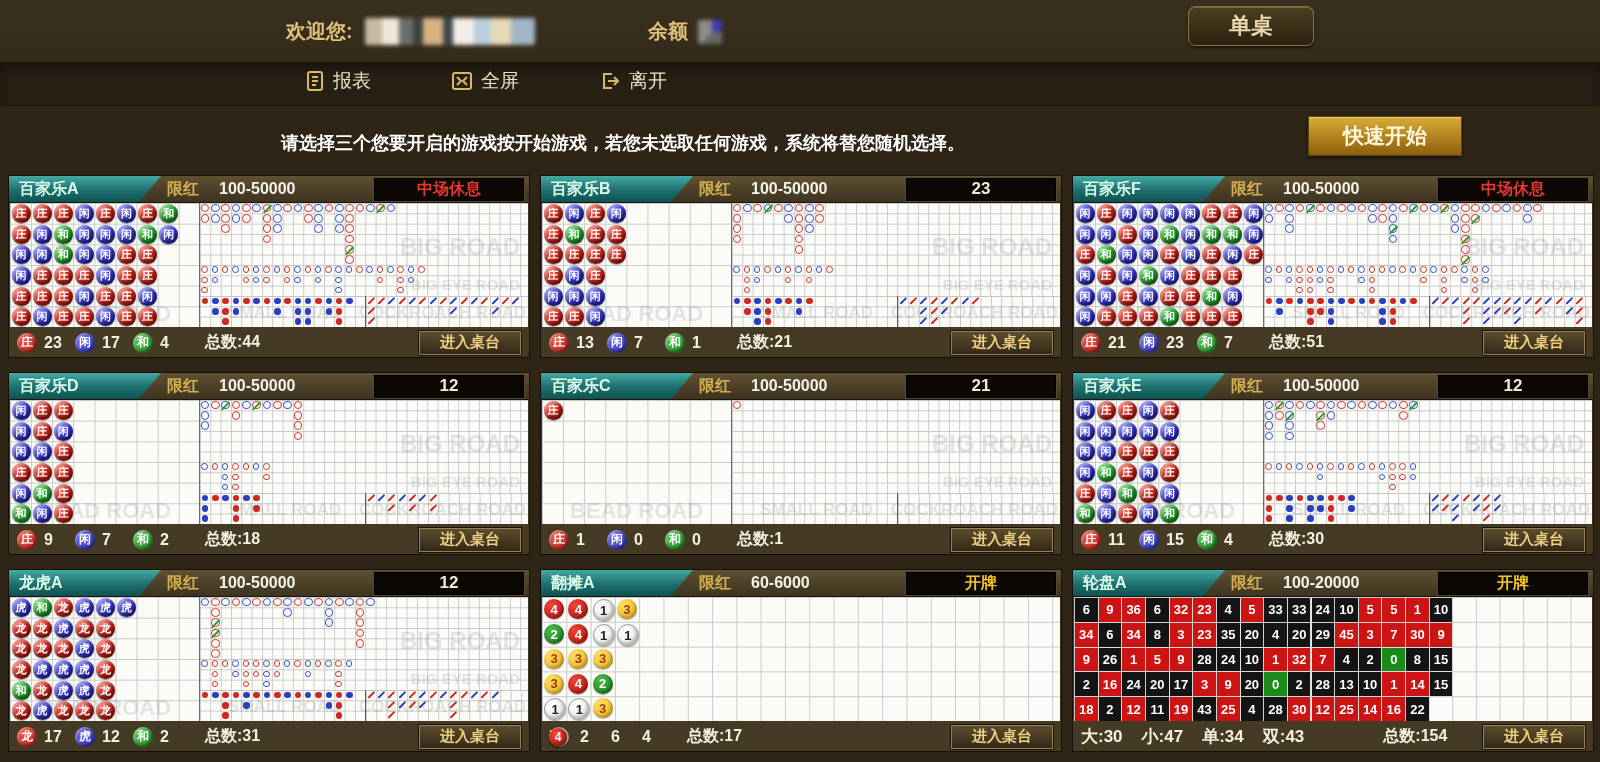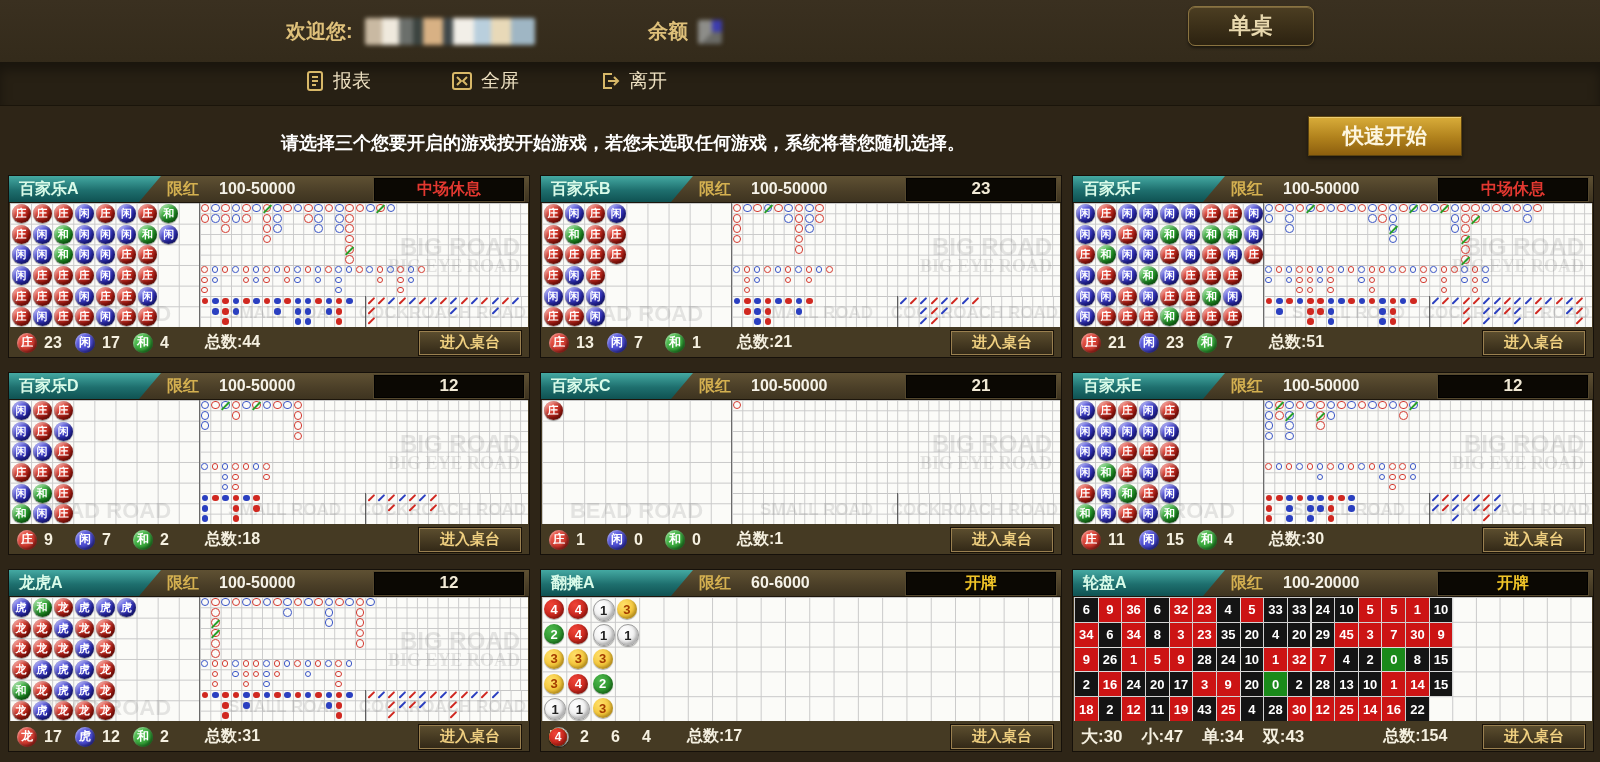--- a/index.html
+++ b/index.html
@@ -97,21 +97,21 @@
   .ring.tie::after{content:"";position:absolute;left:-2px;top:3.5px;width:11px;height:1.8px;
     background:#28a028;transform:rotate(-45deg);}
   .ring.sm{width:4.6px;height:4.6px;border-width:1.4px;}
   .dot{position:absolute;width:6.4px;height:6.4px;border-radius:50%;}
   .dot.R{background:#d02820;} .dot.B2{background:#2a3fc0;}
   .slash{position:absolute;width:8.5px;height:2px;border-radius:1px;transform:rotate(-45deg);}
   .slash.R{background:#d02820;} .slash.B2{background:#2a3fc0;}
   .wm{position:absolute;color:rgba(70,70,70,.13);font-weight:bold;white-space:nowrap;pointer-events:none;}
   .wm-bead{left:50%;transform:translateX(-50%);bottom:0px;font-size:22px;}
   .wm-big{right:8px;bottom:4px;font-size:24px;}
-  .wm-eye{right:8px;bottom:19px;font-size:18px;font-family:Liberation Serif, serif;}
+  .wm-eye{right:8px;bottom:3px;font-size:15px;}
   .wm-small{left:28px;bottom:4px;font-size:17px;}
   .wm-cock{right:2px;bottom:4px;font-size:17px;}
   
   .fan-area{position:absolute;inset:0;background-size:24.3px 24.8px;}
   .fan{position:absolute;width:20px;height:20px;border-radius:50%;display:flex;align-items:center;
     justify-content:center;font-size:13px;font-weight:bold;
     box-shadow:inset -2px -2px 3px rgba(0,0,0,.25),0 1px 1px rgba(0,0,0,.35);}
   .fan.f1{background:radial-gradient(circle at 35% 30%,#ffffff,#e2e2e2);color:#222;border:1px solid #9a9a9a;}
   .fan.f2{background:radial-gradient(circle at 35% 30%,#4db84d,#157a15);color:#fff;}
   .fan.f3{background:radial-gradient(circle at 35% 30%,#ffe06a,#e9af12);color:#a33c00;}

